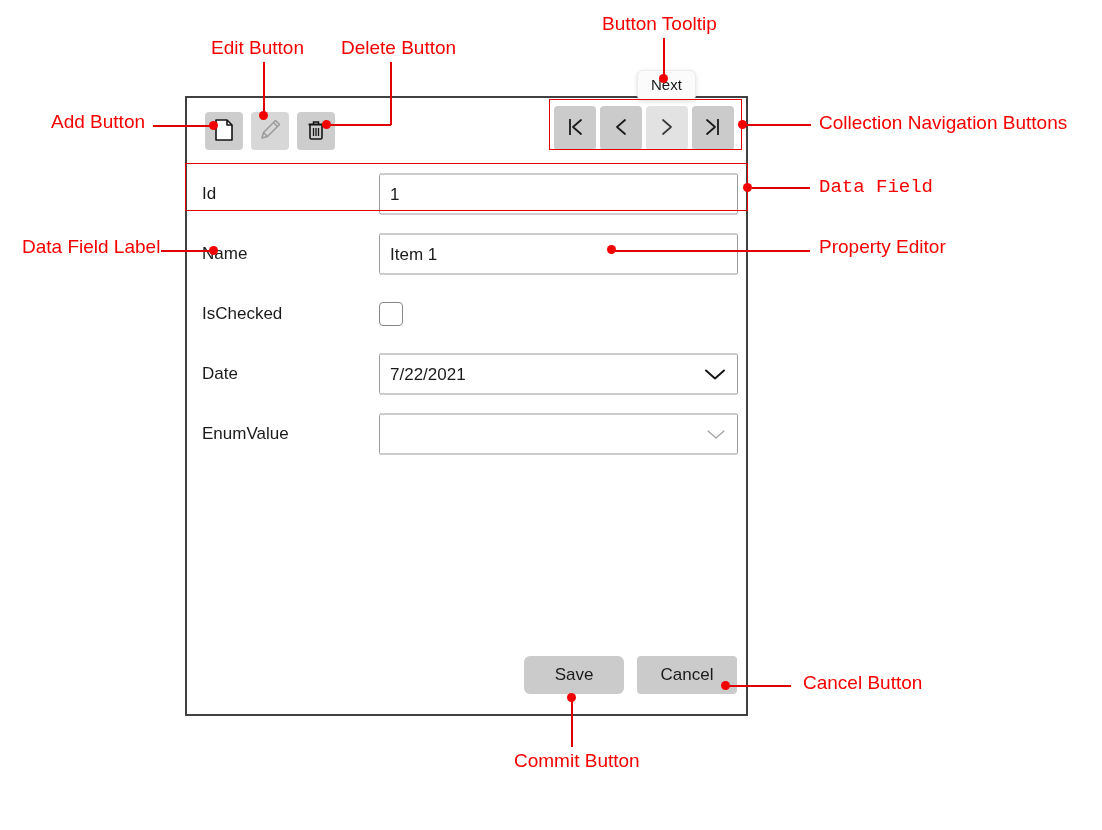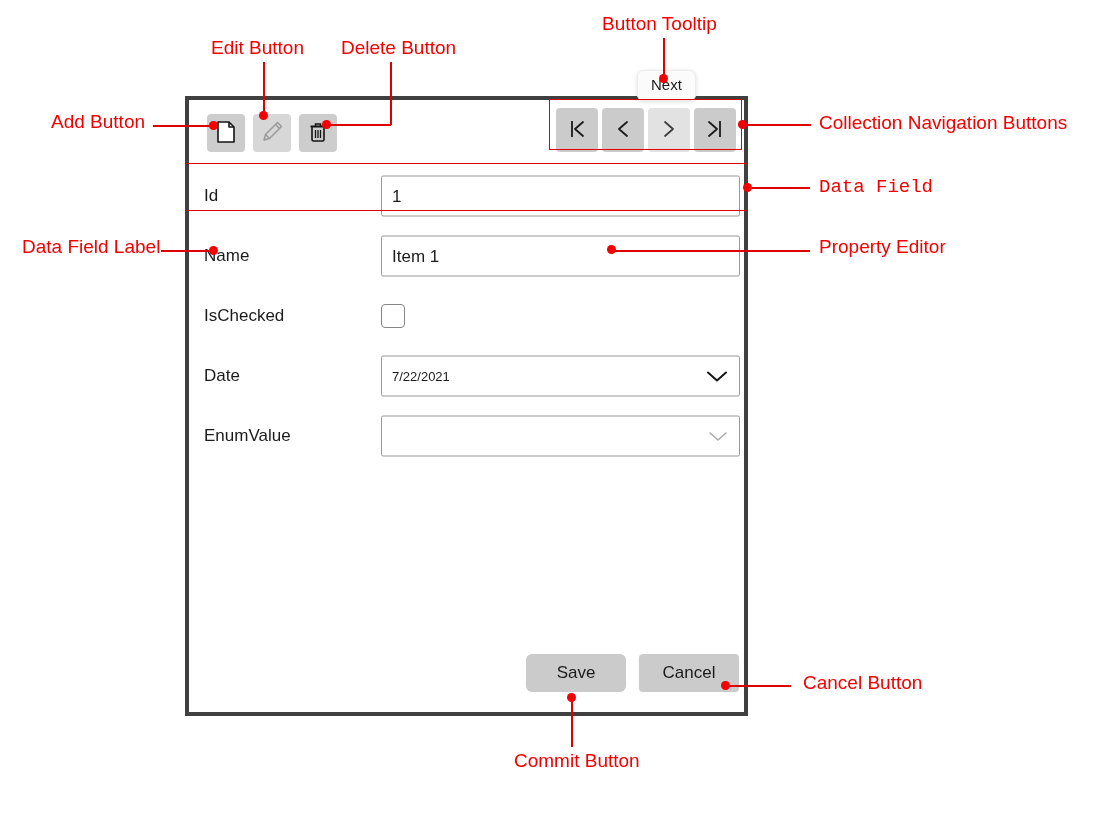--- a/index.html
+++ b/index.html
@@ -17,21 +17,21 @@
   }
   .ann-line{position:absolute;background:#e00000;}
   .ann-h{height:1.6px;}
   .ann-v{width:1.6px;}
   .ann-dot{position:absolute;width:9px;height:9px;border-radius:50%;background:#f40000;}
   .ann-box{position:absolute;border:1.6px solid #e00000;box-sizing:border-box;}
 
   
   #control{
     position:absolute;left:185px;top:96px;width:563px;height:620px;
-    background:#ffffff;border:4px solid #404040;box-sizing:border-box;
+    background:#ffffff;border:2px solid #404040;box-sizing:border-box;
   }
   .toolbar{
     position:absolute;left:0;top:0;width:100%;height:66px;
   }
   .tbtn{
     position:absolute;top:14px;width:38px;height:38px;border-radius:4px;
     background:#cdcdcd;border:none;padding:0;cursor:pointer;
     display:flex;align-items:center;justify-content:center;
   }
   .tbtn.disabled{background:#d7d7d7;cursor:default;}
@@ -59,21 +59,21 @@
   .txtbox{
     box-sizing:border-box;width:100%;height:41px;background:#fff;
     border:1px solid #9a9a9a;border-radius:2px;
     font-size:17px;color:#1b1b1b;padding:0 10px;
     font-family:"Liberation Sans","DejaVu Sans",sans-serif;
   }
   .combo{
     box-sizing:border-box;width:100%;height:41px;background:#fff;
     border:1px solid #9a9a9a;border-radius:2px;position:relative;
     display:flex;align-items:center;padding:0 10px;
-    font-size:13px;color:#1b1b1b;cursor:pointer;
+    font-size:17px;color:#1b1b1b;cursor:pointer;
   }
   .combo .chev{position:absolute;right:11px;top:50%;transform:translateY(-50%);display:flex;}
   .chk{
     box-sizing:border-box;width:24px;height:24px;background:#fff;
     border:1.6px solid #868686;border-radius:4px;cursor:pointer;
   }
 
   .footer{position:absolute;left:0;bottom:18px;width:100%;height:40px;}
   .fbtn{
     position:absolute;top:0;height:38px;background:#cbcbcb;border:none;border-radius:4px;

